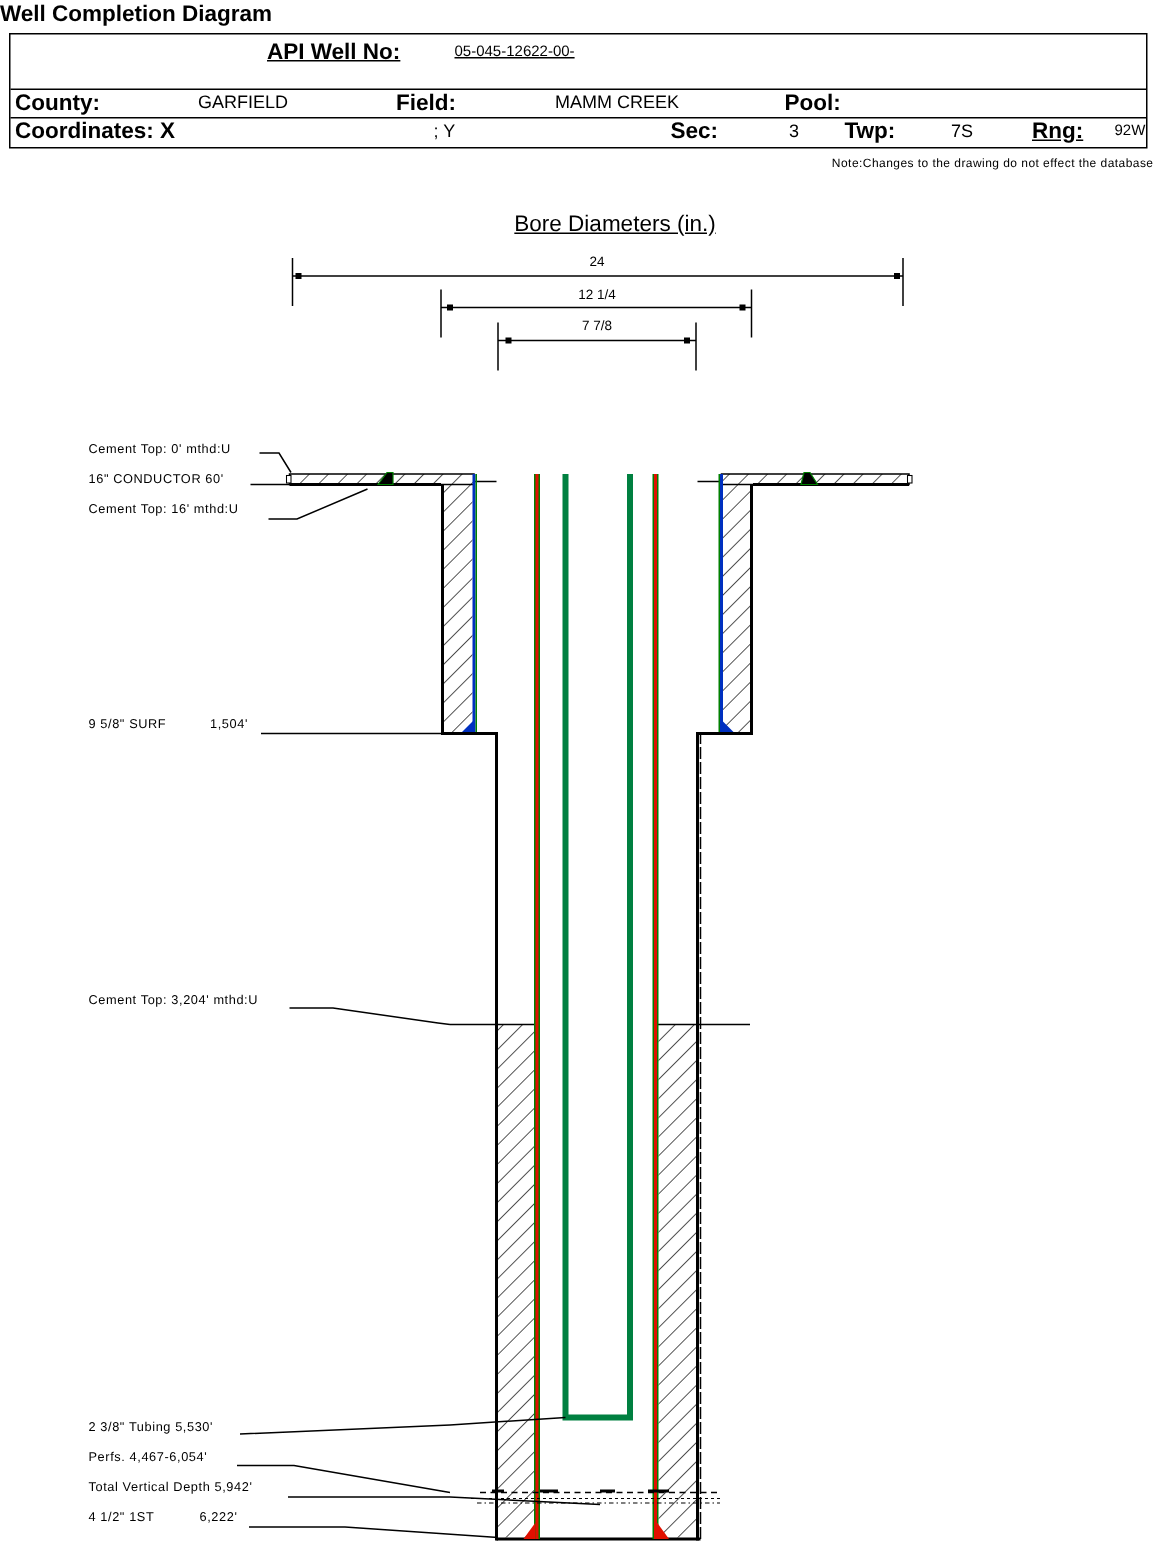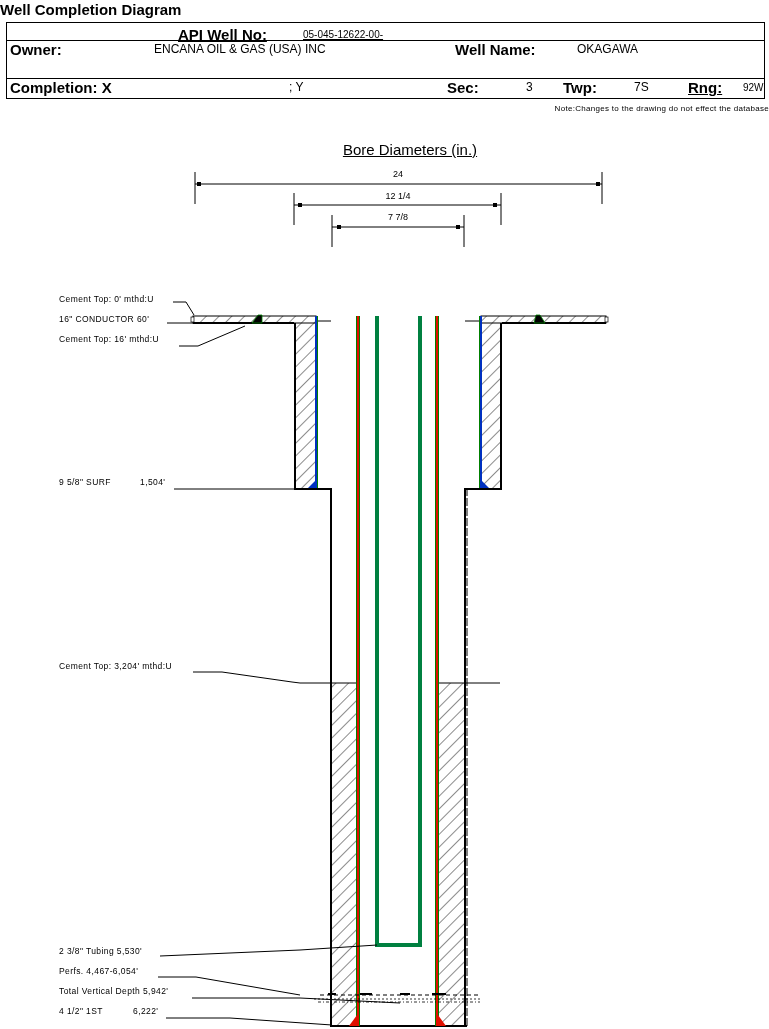--- a/index.html
+++ b/index.html
@@ -19,28 +19,30 @@
 </style>
 </head>
 <body>
 
 <div class="title">Well Completion Diagram</div>
 
 <div class="hdr" style="top:22px;height:77px;">
   <span class="api-lbl" style="left:171px;top:4px;">API Well No:</span>
   <span class="api-val" style="left:296px;top:4px;">05-045-12622-00-</span>
 
-  <div class="row" style="top:17px;height:19px;">
-    <span class="lbl" style="left:3px;top:0px;">Owner:</span>
-    <span class="val" style="left:147px;top:0px;">ENCANA OIL &amp; GAS (USA) INC</span>
-    <span class="lbl" style="left:448px;top:0px;">Well Name:</span>
-    <span class="val" style="left:570px;top:0px;">OKAGAWA</span>
+  <div class="row" style="top:36px;height:19px;">
+    <span class="lbl" style="left:3px;top:0px;">County:</span>
+    <span class="val" style="left:125px;top:0px;">GARFIELD</span>
+    <span class="lbl" style="left:257px;top:0px;">Field:</span>
+    <span class="val" style="left:363px;top:0px;">MAMM CREEK</span>
+    <span class="lbl" style="left:516px;top:0px;">Pool:</span>
+    <span class="val" style="left:570px;top:0px;"></span>
   </div>
   <div class="row" style="top:55px;height:20px;">
-    <span class="lbl" style="left:3px;top:0px;">Completion: X</span>
+    <span class="lbl" style="left:3px;top:0px;">Coordinates: X</span>
     <span class="val" style="left:282px;top:0px;">; Y</span>
     <span class="lbl" style="left:440px;top:0px;">Sec:</span>
     <span class="val" style="left:519px;top:0px;">3</span>
     <span class="lbl" style="left:556px;top:0px;">Twp:</span>
     <span class="val" style="left:627px;top:0px;">7S</span>
     <span class="lbl" style="left:681px;top:0px;text-decoration:underline;">Rng:</span>
     <span class="val" style="left:736px;top:0px;font-size:10px;">92W</span>
   </div>
 </div>
 

